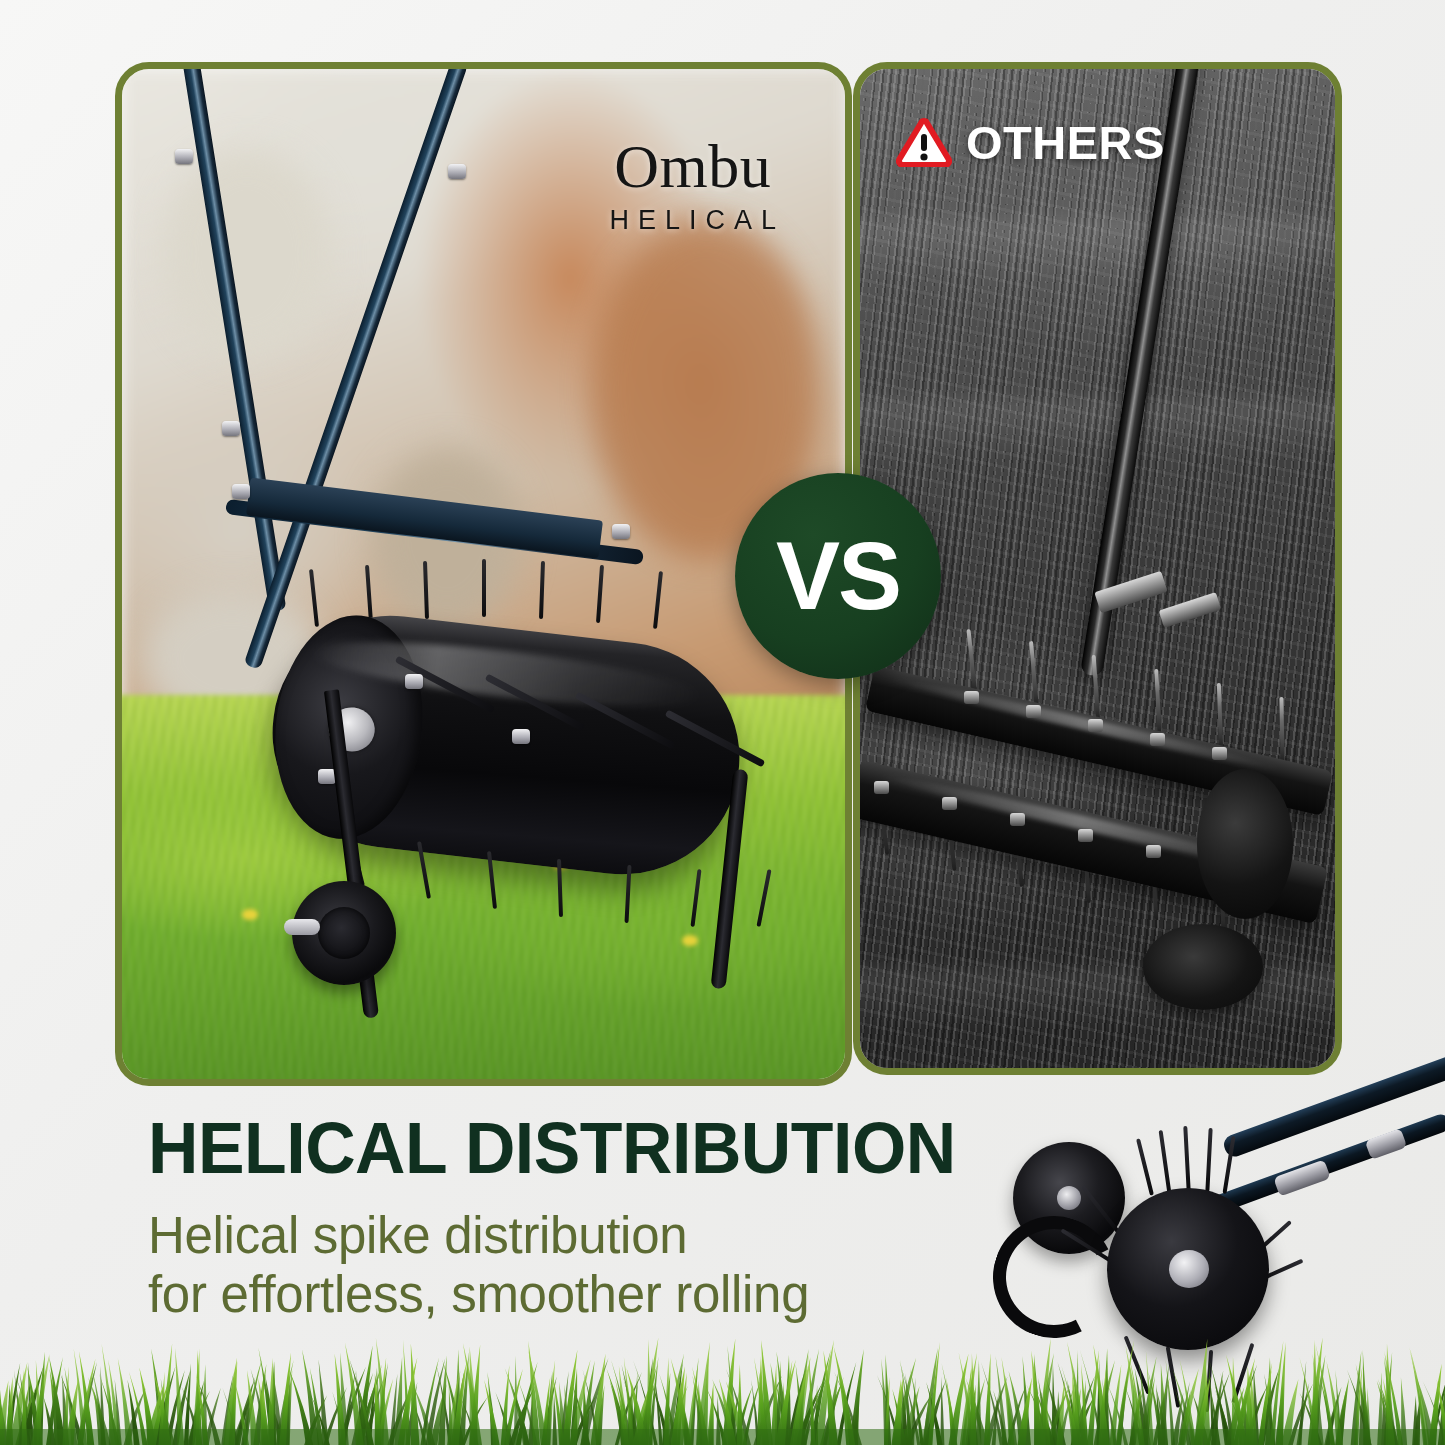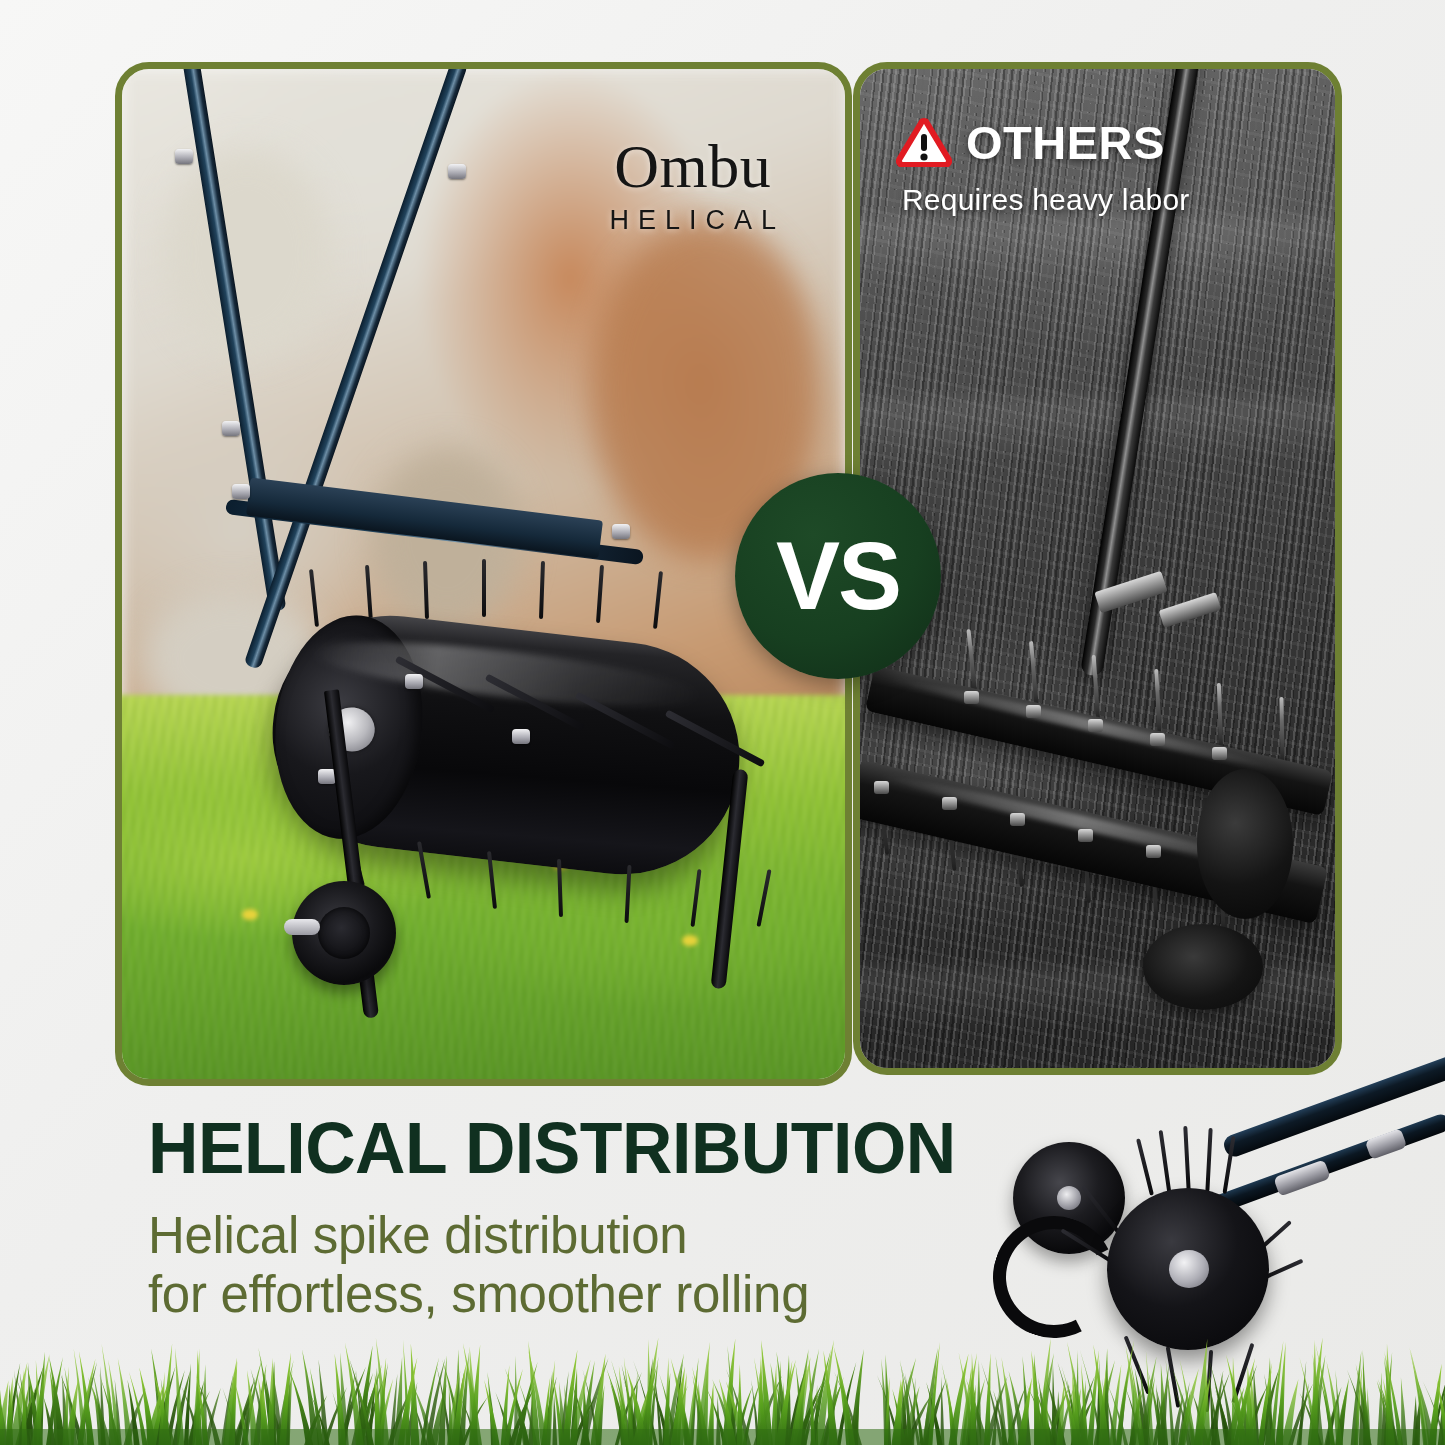--- a/index.html
+++ b/index.html
@@ -496,21 +496,20 @@
 
     <div id="others-block">
       <div id="others-row">
         <svg class="warn-icon" viewBox="0 0 56 50">
           <path d="M26 4.5 L3.5 42 a4 4 0 0 0 3.5 6 h42 a4 4 0 0 0 3.5 -6 L30 4.5 a4.5 4.5 0 0 0 -4 0 z" fill="#ffffff" stroke="#e11b22" stroke-width="6" stroke-linejoin="round"></path>
           <rect x="25" y="17" width="6" height="17" rx="3" fill="#111111"></rect>
           <circle cx="28" cy="40" r="3.6" fill="#111111"></circle>
         </svg>
         <div id="others-title">OTHERS</div>
       </div>
-      <div id="others-sub">Requires heavy labor</div>
     </div>
   </div>
 
   <div id="caption">
     <div id="headline">HELICAL DISTRIBUTION</div>
     <div id="subline">
       <div>Helical spike distribution</div>
       <div>for effortless, smoother rolling</div>
     </div>
   </div>

